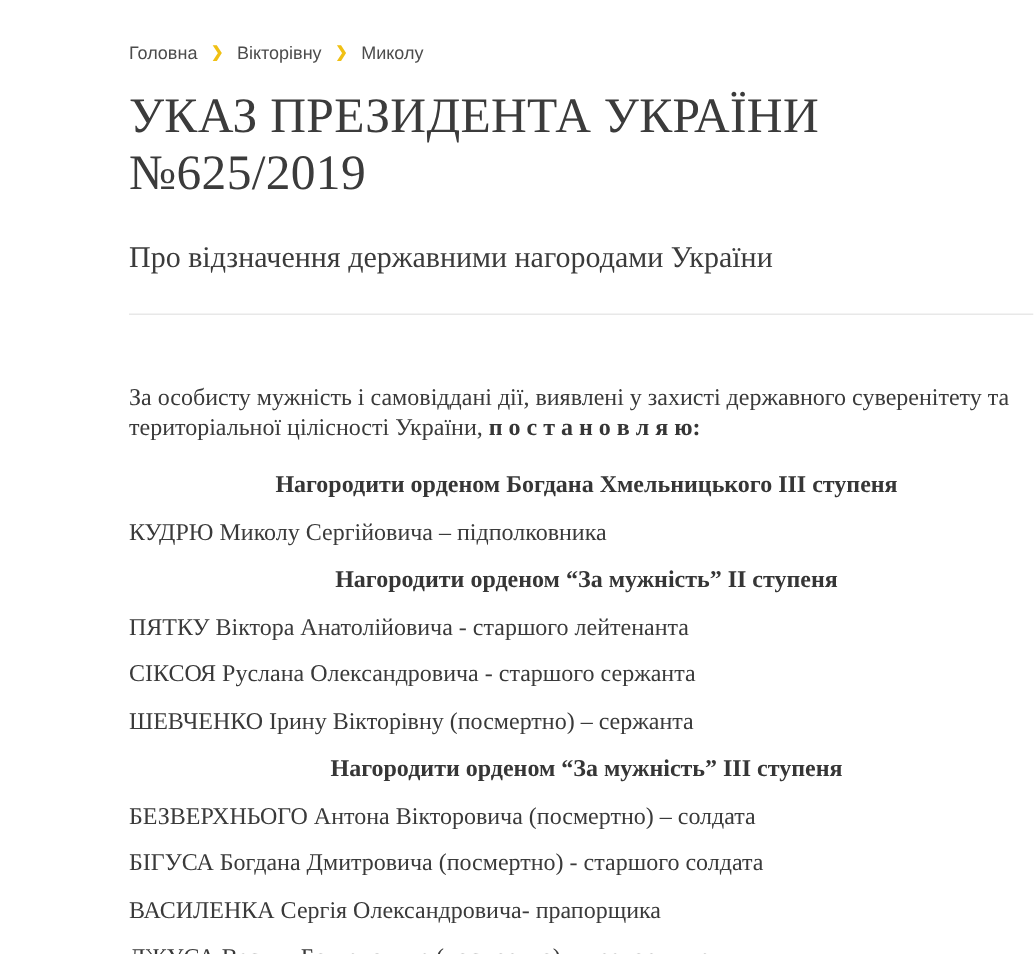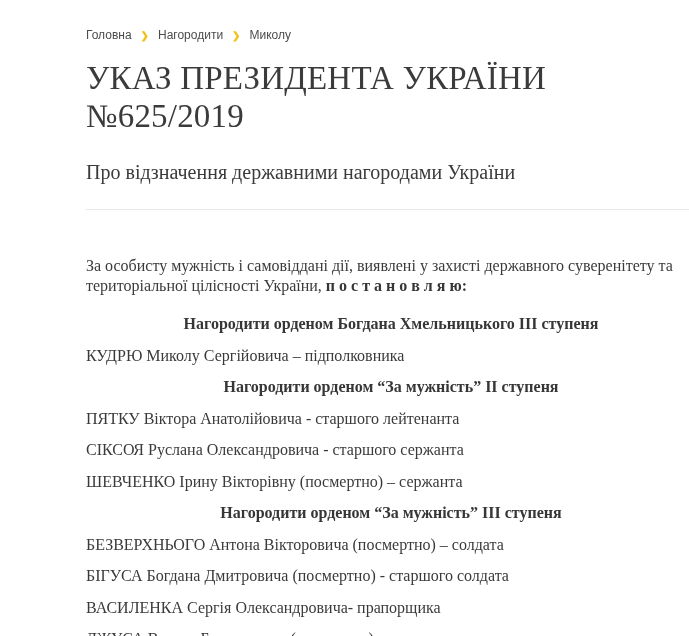--- a/index.html
+++ b/index.html
@@ -78,21 +78,21 @@
   article.decree b.resolve { font-weight: bold; color: #363636; }
 </style>
 </head>
 <body>
 
 <div class="page">
 
   <nav class="breadcrumb">
     <a>Головна</a>
     <span class="sep">❯</span>
-    <a>Нагородити</a>
+    <a>Вікторівну</a>
     <span class="sep">❯</span>
     <a>Миколу</a>
   </nav>
 
   <h1 class="title">УКАЗ ПРЕЗИДЕНТА УКРАЇНИ №625/2019</h1>
 
   <h2 class="subtitle">Про відзначення державними нагородами України</h2>
 
   <hr class="divider">
 

